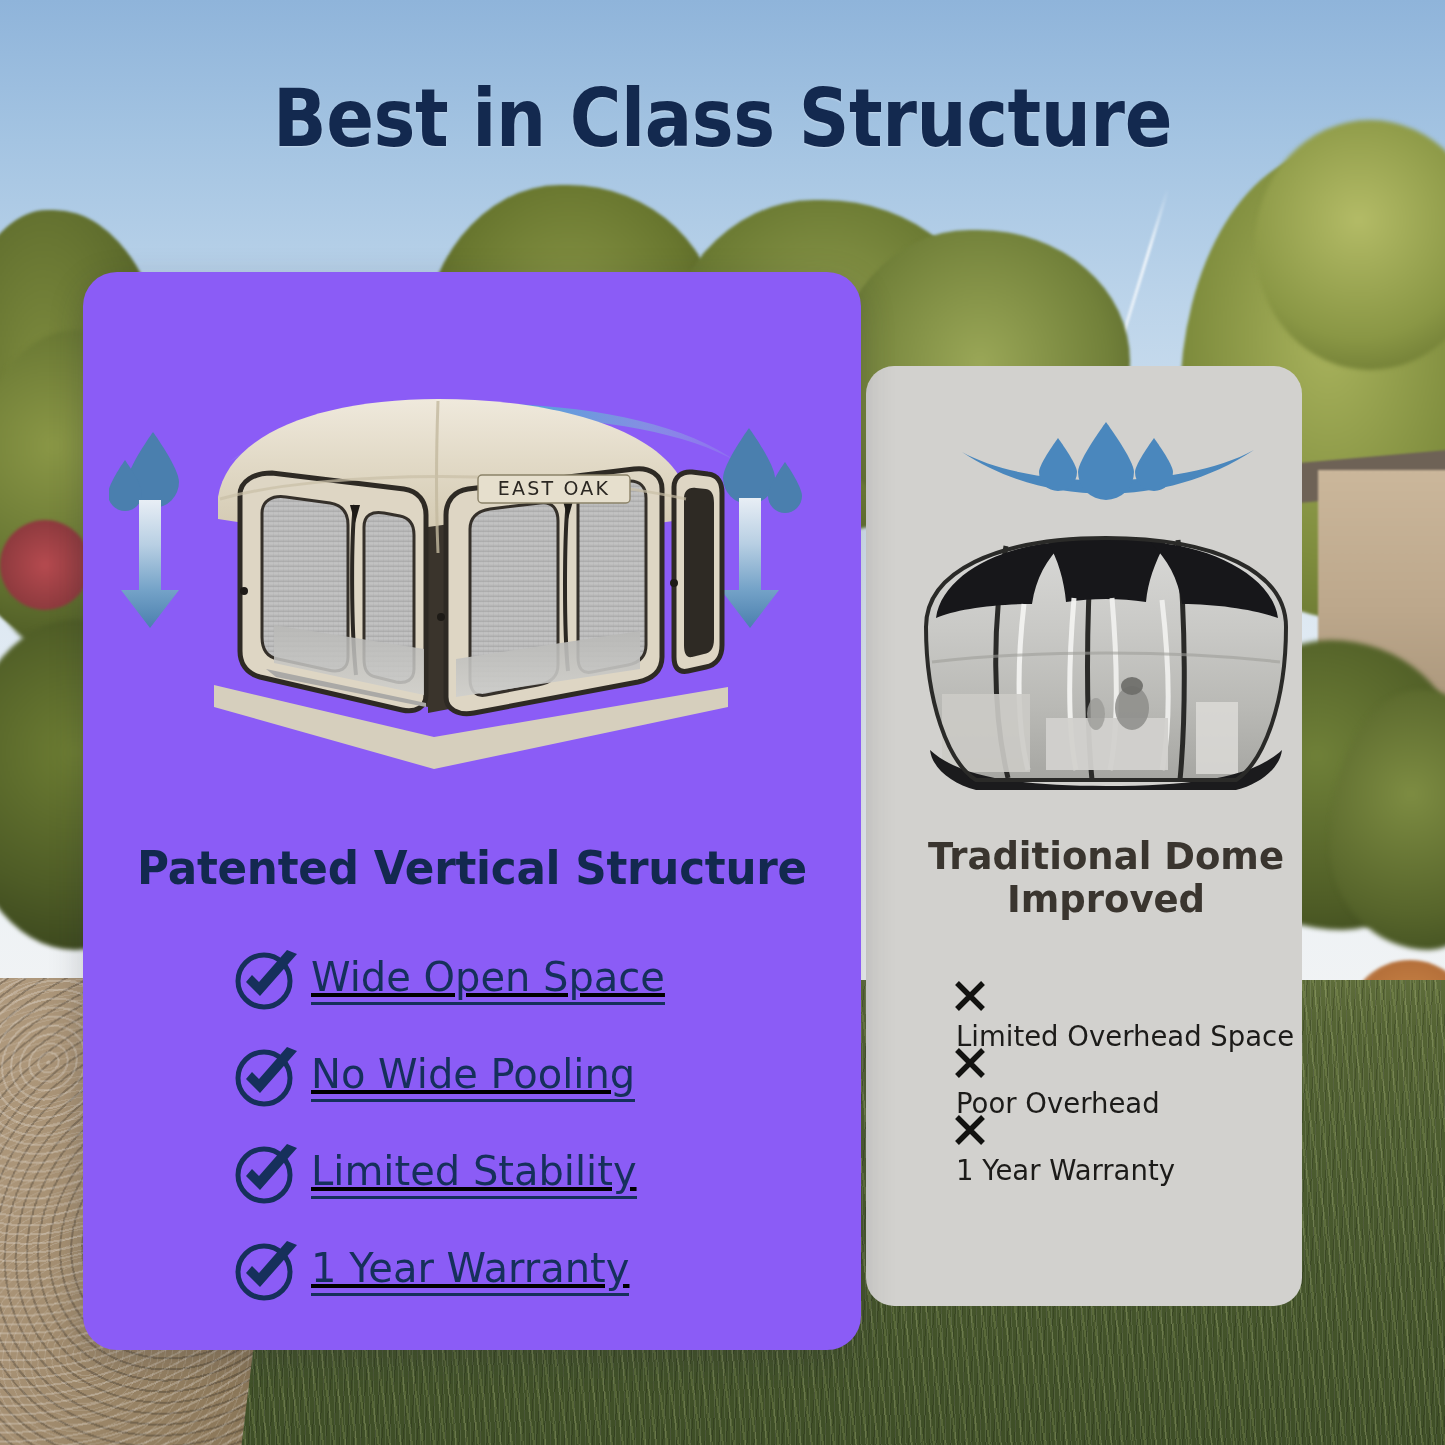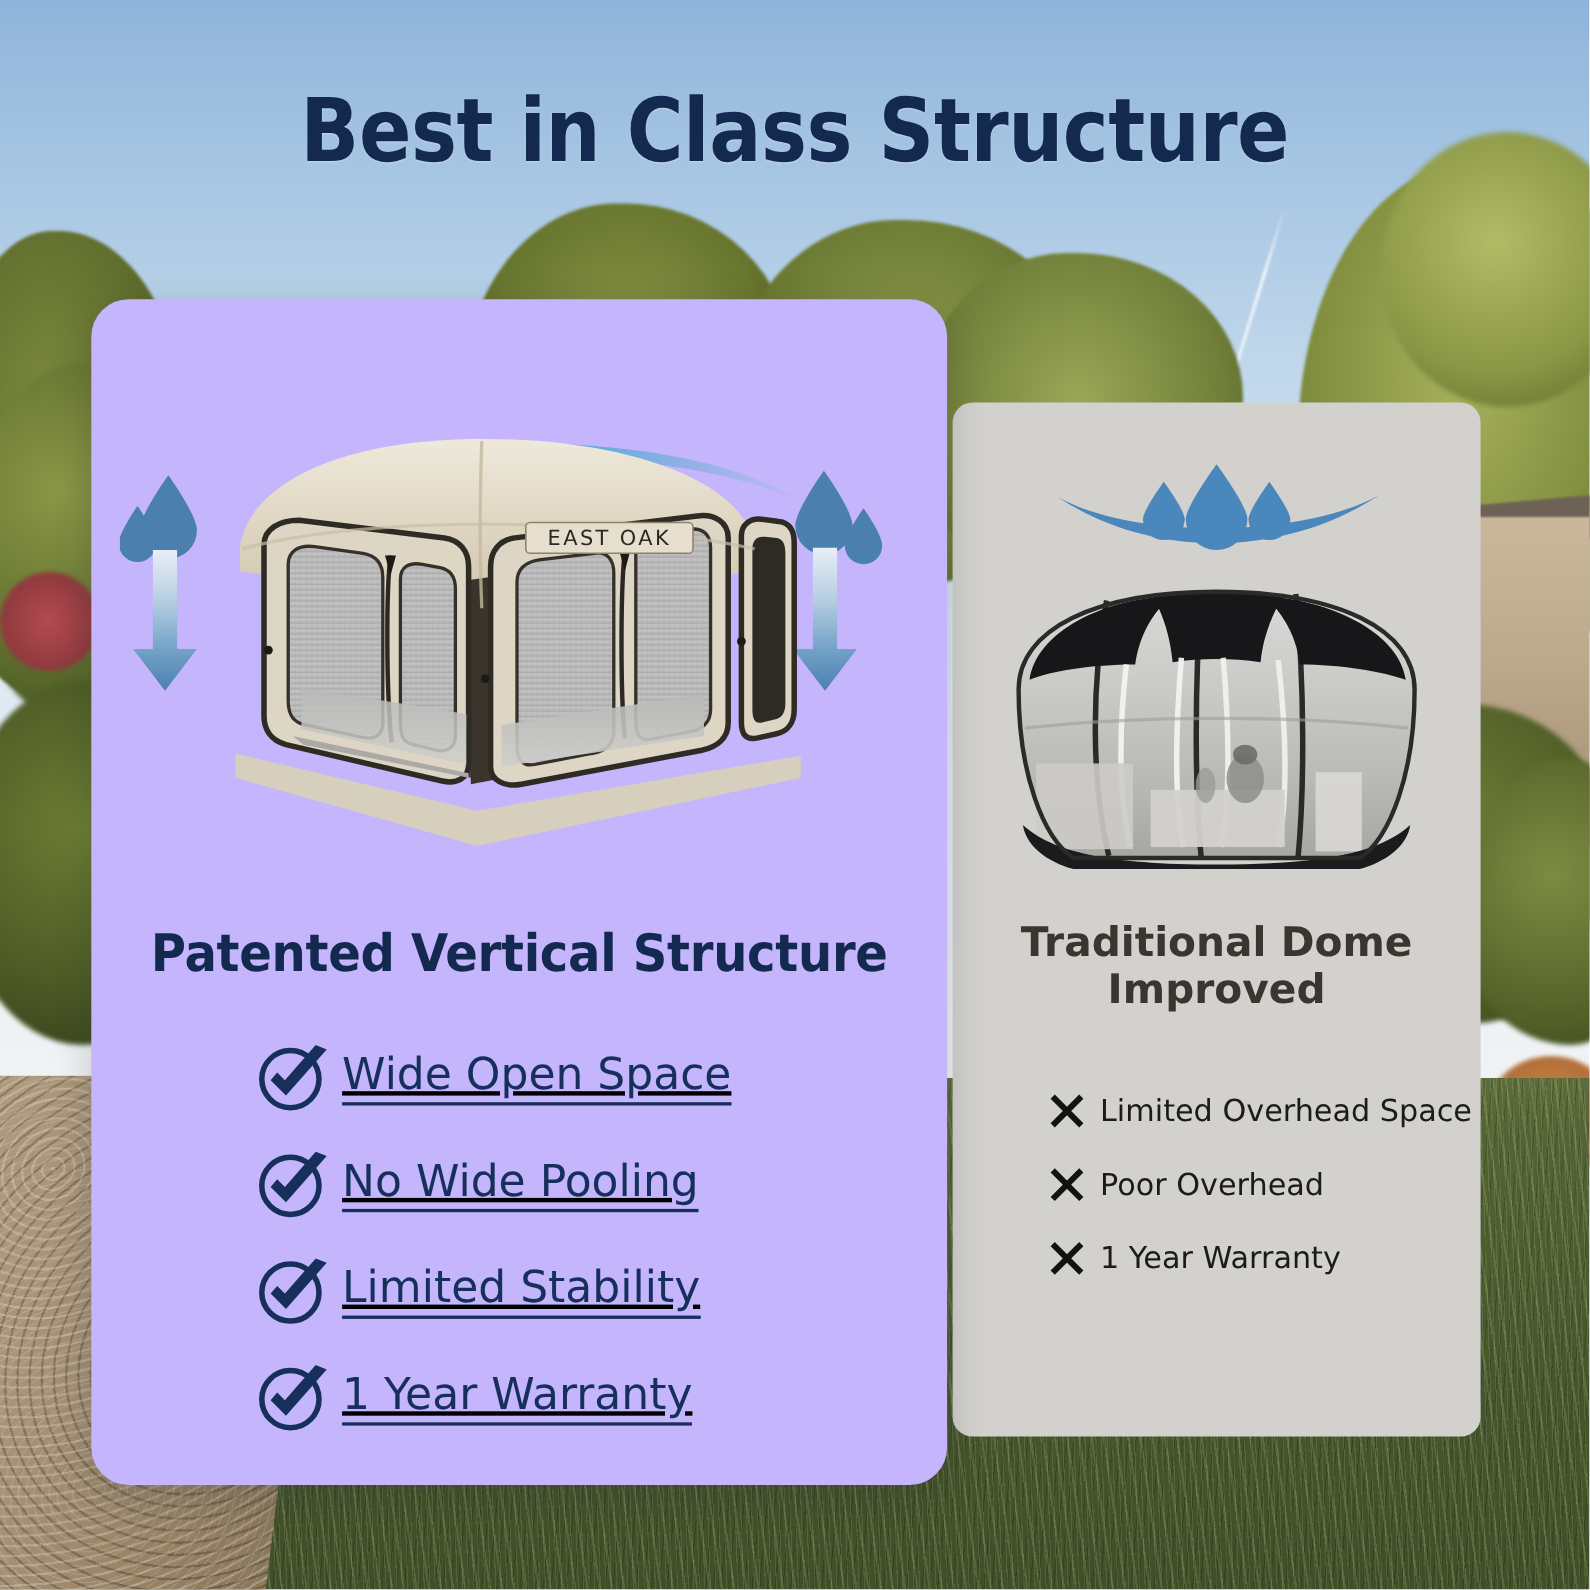--- a/index.html
+++ b/index.html
@@ -116,29 +116,29 @@
     letter-spacing: -0.5px;
     color: #13294f;
     transform: scaleX(.88);
     text-shadow: 0 1px 2px rgba(255,255,255,.35);
   }
 
   
   .card-right {
     position: absolute;
     left: 866px; top: 366px;
-    width: 480px; height: 940px;
+    width: 436px; height: 940px;
     background: #d2d1ce;
-    border-radius: 18px;
+    border-radius: 28px;
   }
   .card-left {
     position: absolute;
     left: 83px; top: 272px;
     width: 778px; height: 1078px;
-    background: #c4b5fd;
+    background: #8b5cf6;
     border-radius: 34px;
     box-shadow: 0 10px 34px rgba(40,45,55,.22);
   }
 
   
   .illus-left {
     position: absolute;
     left: 0; top: 50px;
     width: 778px; height: 520px;
   }
@@ -191,22 +191,22 @@
     font-weight: 700;
     color: #3a352f;
     line-height: 1.16;
   }
   .list-right {
     position: absolute;
     left: 84px; top: 610px; width: 400px;
   }
   .li-r {
     display: flex;
-    align-items: center;
     height: 67px;
+    flex-direction: column;
   }
   .x-wrap {
     width: 44px; height: 40px;
     flex: 0 0 44px;
     position: relative;
   }
   .li-r-text {
     font-size: 27.5px;
     color: #1c1b19;
     margin-left: 6px;

